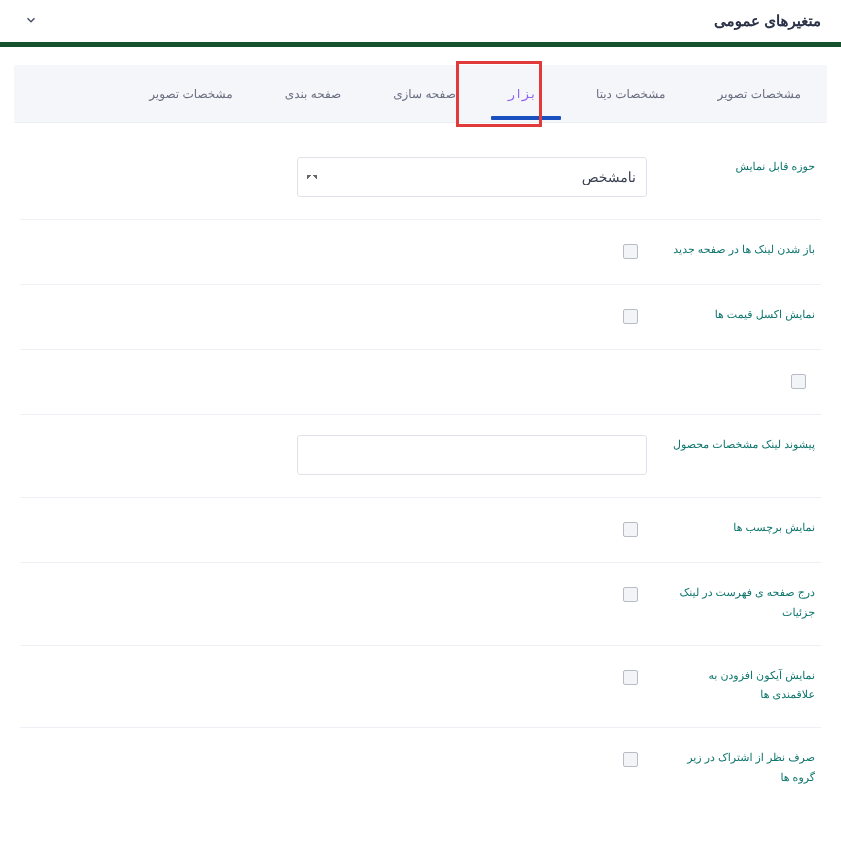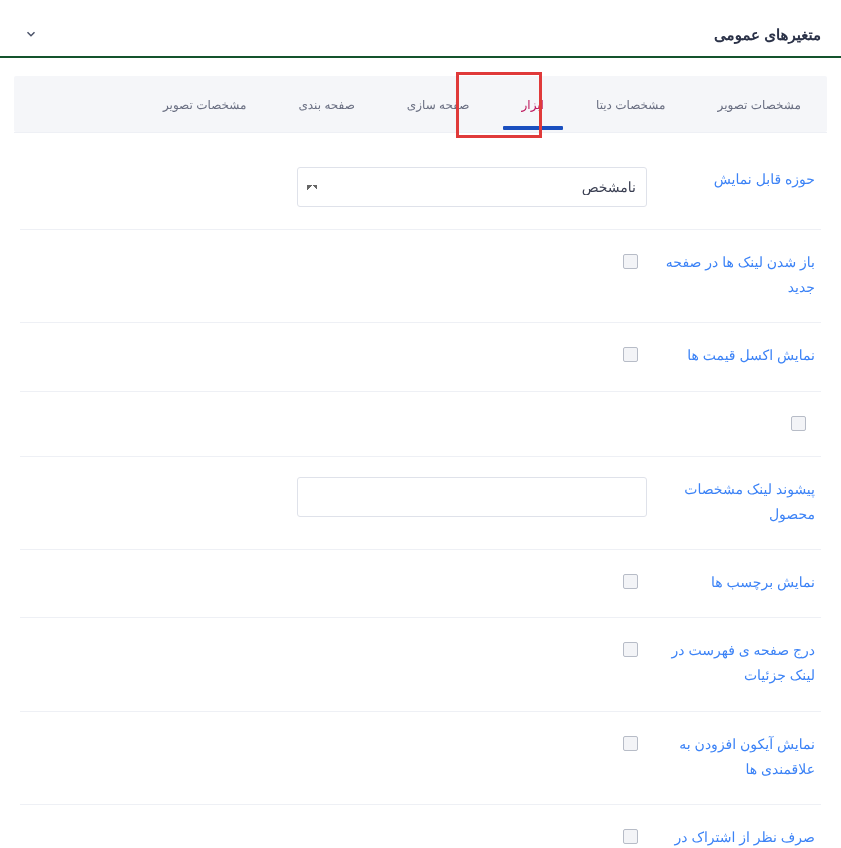--- a/index.html
+++ b/index.html
@@ -11,22 +11,22 @@
     font-size: 14px;
     width: 841px;
   }
   .page {
     width: 841px;
   }
   .panel-header {
     display: flex;
     align-items: center;
     justify-content: space-between;
-    padding: 24px 20px 10px 20px;
-    border-bottom: 2px solid #14532d;
+    padding: 10px 20px 10px 20px;
+    border-bottom: 5px solid #14532d;
   }
   .panel-title {
     font-weight: 700;
     color: #2b3248;
     font-size: 15px;
   }
   .chevron {
     width: 22px;
     height: 22px;
     display: flex;
@@ -49,21 +49,22 @@
   }
   .tab {
     flex: 0 0 auto;
     padding: 22px 26px 20px 26px;
     color: #6a6f82;
     cursor: pointer;
     font-size: 12px;
     position: relative;
   }
   .tab.active {
-    color: #be185d;
+    color: #8b5cf6;
+    font-family: Liberation Mono, monospace;
   }
   .tab.active::after {
     content: "";
     position: absolute;
     right: 10%;
     left: 10%;
     bottom: 2px;
     height: 4px;
     background: #1a4fbf;
     border-radius: 1px;
@@ -82,23 +83,23 @@
   .form-row {
     display: flex;
     align-items: flex-start;
     gap: 18px;
     padding: 20px 6px 22px 6px;
     border-bottom: 1px solid #eef0f5;
   }
   .form-row:last-child { border-bottom: none; }
   .form-label {
     flex: 0 0 150px;
-    color: #3b82f6;
+    color: #0f766e;
     line-height: 1.8;
-    font-size: 14px;
+    font-size: 11px;
   }
   .form-ctrl-wide {
     flex: 0 0 350px;
   }
   .form-ctrl-narrow {
     flex: 0 0 28px;
     display: flex;
     justify-content: flex-end;
   }
   .select {

